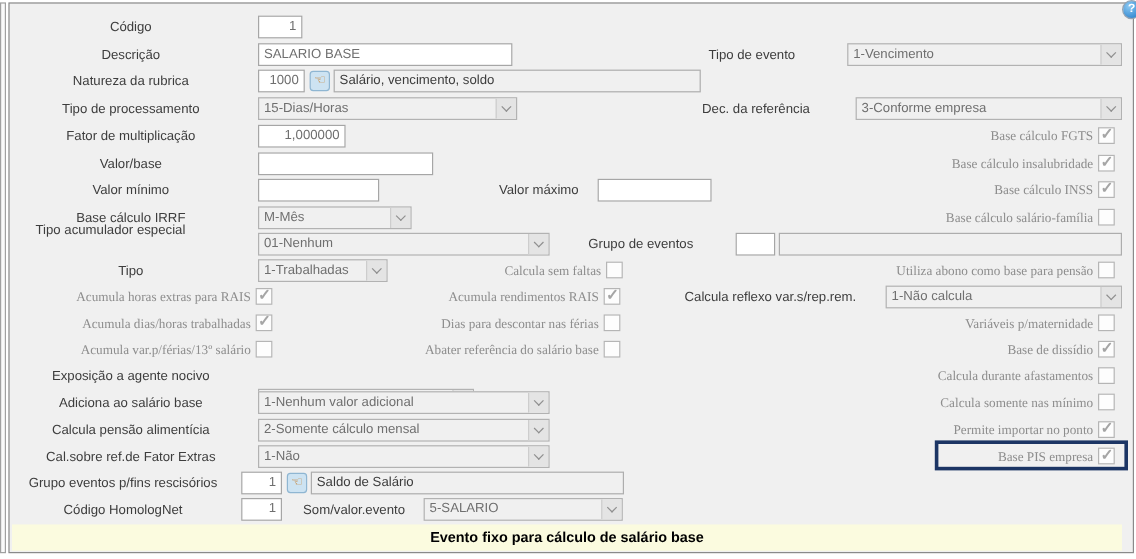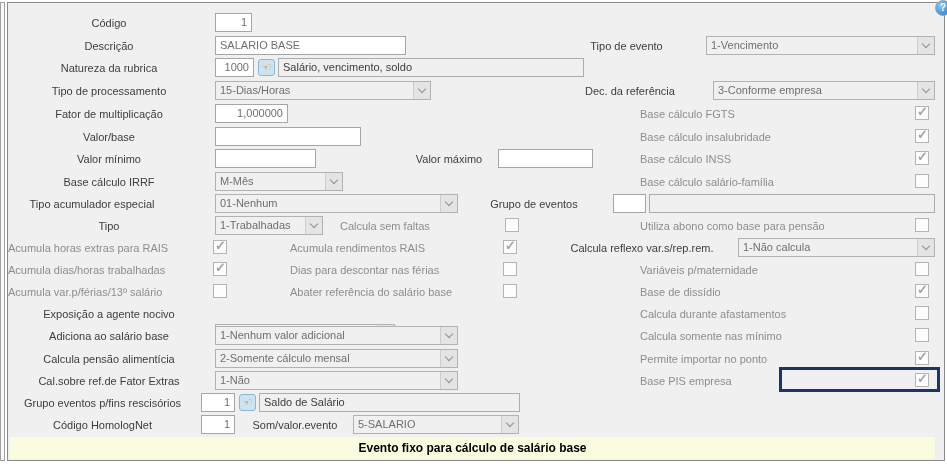--- a/index.html
+++ b/index.html
@@ -14,22 +14,22 @@
   }
   #panel {
     position:absolute; left:7px; top:2px; width:938px; height:459px;
     background:#f0f0f0; border:1px solid #8a8a8a;
   }
   .lbl {
     position:absolute; height:18px; line-height:18px; text-align:center;
     color:#3d3d3d; white-space:nowrap;
   }
   .clbl {
-    position:absolute; height:18px; line-height:18px; 
-    color:#8d8d8d; white-space:nowrap;
+    position:absolute; height:18px; line-height:18px; text-align:right;
+    color:#8d8d8d; white-space:nowrap;font-family:Liberation Serif, serif;
   }
   .inp {
     position:absolute; height:19px; background:#ffffff; border:1px solid #a6a6a6;
     color:#6f6f6f; line-height:17px; padding:0 4px; white-space:nowrap; overflow:hidden;
   }
   .num { text-align:right; }
   .ro {
     position:absolute; height:19px; background:#f0f0f0; border:1px solid #adadad;
     color:#3c3c3c; line-height:17px; padding:0 4px; white-space:nowrap; overflow:hidden;
   }
@@ -80,21 +80,21 @@
 
 <div id="screen">
   <div id="splitter"></div>
   <div id="panel"></div>
   <div id="help-icon">?</div>
 
   <div class="lbl" style="left:8px;top:14px;width:202px">Código</div>
   <div class="inp num" style="left:215px;top:13px;width:37px">1</div>
 
   <div class="lbl" style="left:8px;top:37px;width:202px">Descrição</div>
-  <div class="inp" style="left:215px;top:36px;width:191px">SALARIO BASE</div>
+  <div class="inp" style="left:215px;top:36px;width:212px">SALARIO BASE</div>
   <div class="lbl" style="left:550px;top:37px;width:153px">Tipo de evento</div>
   <div class="dd" style="left:706px;top:36px;width:229px">
     <span>1-Vencimento</span>
     <span class="arrow">
         <i class="chev"></i>
       </span>
   </div>
 
   <div class="lbl" style="left:8px;top:59px;width:202px">Natureza da rubrica</div>
   <div class="inp num" style="left:215px;top:58px;width:39px">1000</div>
@@ -136,21 +136,21 @@
   <div class="lbl" style="left:8px;top:173px;width:202px">Base cálculo IRRF</div>
   <div class="dd" style="left:215px;top:172px;width:128px">
     <span>M-Mês</span>
     <span class="arrow">
         <i class="chev"></i>
       </span>
   </div>
   <div class="clbl" style="left:640px;top:173px;width:271px">Base cálculo salário-família</div>
   <span class="cb" style="left:915px;top:174px"></span>
 
-  <div class="lbl" style="left:8px;top:195px;width:168px">Tipo acumulador especial</div>
+  <div class="lbl" style="left:8px;top:183px;width:168px">Tipo acumulador especial</div>
   <div class="dd" style="left:215px;top:194px;width:243px">
     <span>01-Nenhum</span>
     <span class="arrow">
         <i class="chev"></i>
       </span>
   </div>
   <div class="lbl" style="left:460px;top:195px;width:148px">Grupo de eventos</div>
   <div class="inp" style="left:613px;top:194px;width:33px"></div>
   <div class="ro" style="left:649px;top:194px;width:286px"></div>
 

